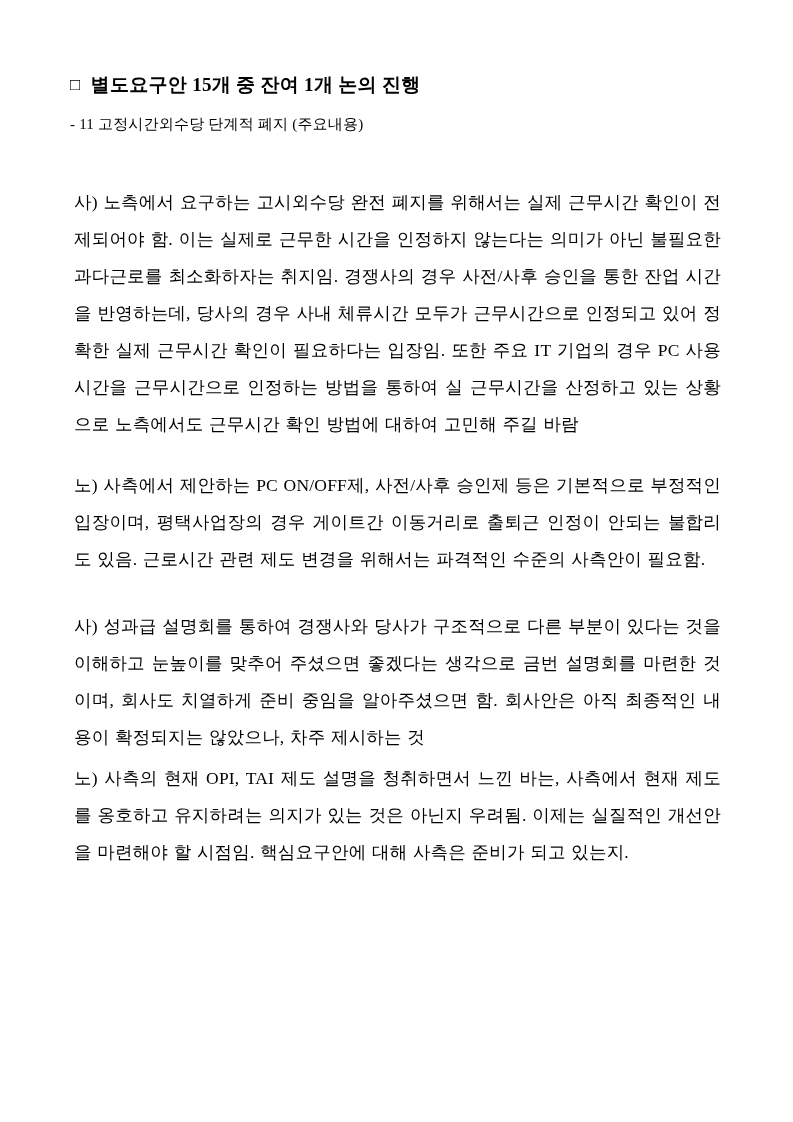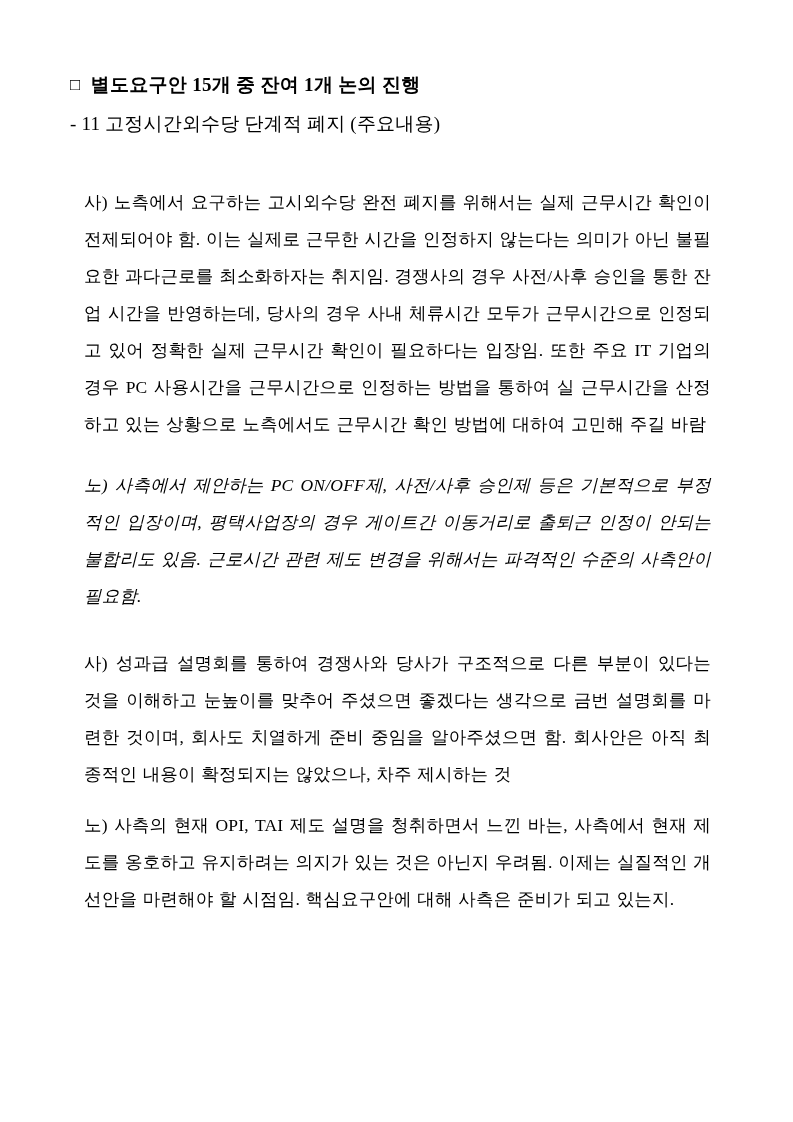--- a/index.html
+++ b/index.html
@@ -26,37 +26,37 @@
     letter-spacing: 0.3px;
     white-space: nowrap;
   }
   .section-heading .bullet {
     display: inline-block;
     margin-right: 10px;
     font-size: 17px;
     transform: translateY(-1px);
   }
   .subitem {
-    font-size: 19px;
+    font-size: 15px;
     line-height: 40px;
     margin: 0;
     letter-spacing: 0.2px;
   }
   .para {
     font-size: 17.5px;
     line-height: 37px;
-    margin: 14px;
+    margin: 4px;
     text-align: justify;
     text-justify: inter-character;
     word-break: break-all;
     letter-spacing: 0.2px;
     word-spacing: 1px;
   }
   .para-first      { margin-top: 40px; }
-  .para-follow     { margin-top: 24px; font-style: italic; }
+  .para-follow     { margin-top: 24px; }
   .heading-second  { margin-top: 37px; }
   .para-after-head { margin-top: 0; }
   .para-last       { margin-top: 30px; }
   .page-number {
     position: absolute;
     top: 1046px;
     left: 0;
     width: 100%;
     text-align: center;
     font-size: 16px;

